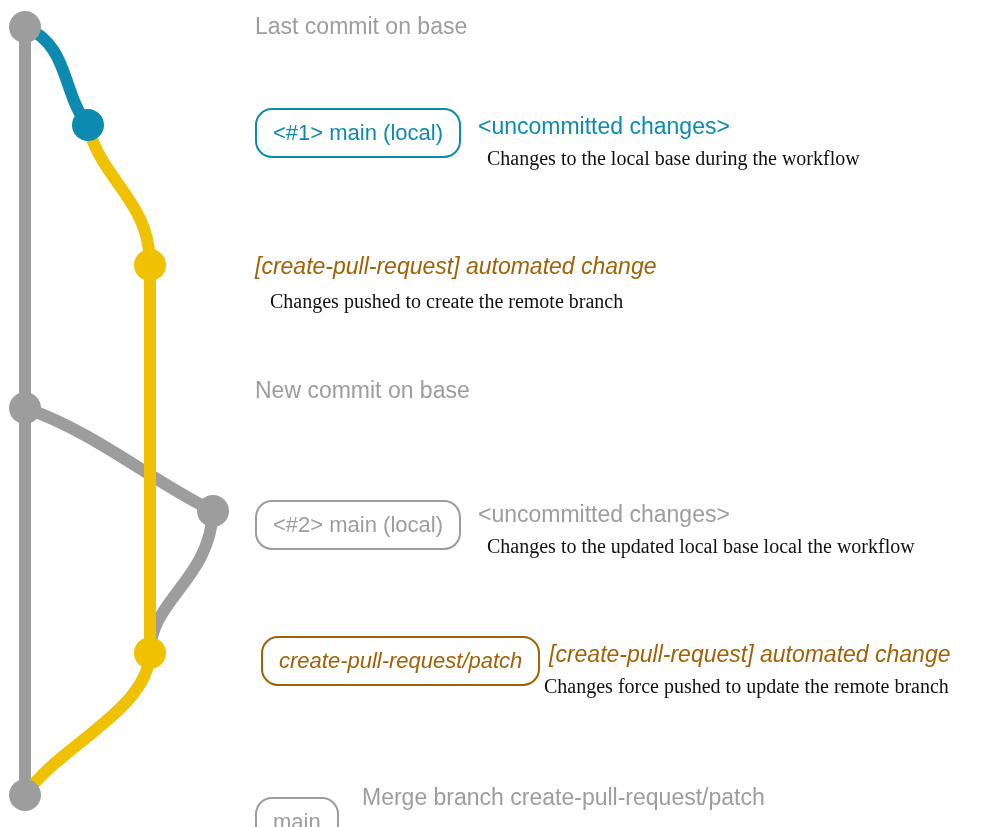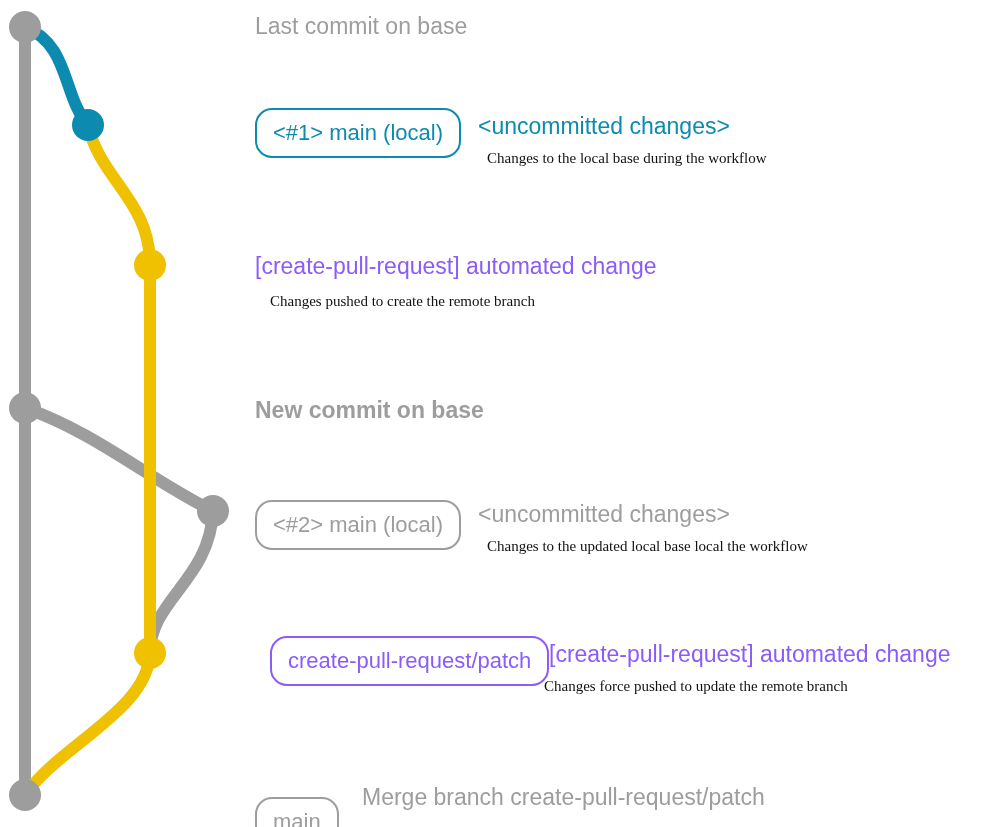--- a/index.html
+++ b/index.html
@@ -64,29 +64,29 @@
     position: absolute;
     white-space: nowrap;
     font-family: "Liberation Sans", sans-serif;
     font-size: 23px;
     line-height: 30px;
   }
   .desc {
     position: absolute;
     white-space: nowrap;
     font-family: "Liberation Serif", serif;
-    font-size: 15px;
+    font-size: 20px;
     line-height: 26px;
     color: #111111;
   }
 
   
   .c-gray   { color: #9d9d9d; }
   .c-teal   { color: #0d8aaf; }
-  .c-yellow { color: #8b5cf6; }
+  .c-yellow { color: #a16207; font-style: italic; }
 </style>
 </head>
 <body>
 
 <div id="canvas">
 
   <svg id="graph" viewBox="0 0 981 827" width="981" height="827" xmlns="http://www.w3.org/2000/svg">
 
     <path d="M 25 27 L 25 795" fill="none" stroke="#9d9d9d" stroke-width="12" stroke-linecap="round"></path>
 
@@ -121,33 +121,33 @@
     <div class="subject c-teal" style="left:478px; top:111px;">&lt;uncommitted changes&gt;</div>
     <div class="desc" style="left:487px; top:145px;">Changes to the local base during the workflow</div>
   </div>
 
   <div class="row">
     <div class="headline c-yellow" style="left:255px; top:252px;">[create-pull-request] automated change</div>
     <div class="desc" style="left:270px; top:288px;font-family:Liberation Serif, serif;">Changes pushed to create the remote branch</div>
   </div>
 
   <div class="row">
-    <div class="headline c-gray" style="left:255px; top:396px;font-weight:bold;">New commit on base</div>
+    <div class="headline c-gray" style="left:255px; top:376px;">New commit on base</div>
   </div>
 
   <div class="row">
     <div class="pill c-gray" style="left:255px; top:500px;justify-content:flex-end;">
       <span class="pill-label">&lt;#2&gt; main (local)</span>
     </div>
     <div class="subject c-gray" style="left:478px; top:499px;">&lt;uncommitted changes&gt;</div>
     <div class="desc" style="left:487px; top:533px;">Changes to the updated local base local the workflow</div>
   </div>
 
   <div class="row">
-    <div class="pill c-yellow" style="left:270px; top:636px;justify-content:flex-end;">
+    <div class="pill c-yellow" style="left:261px; top:636px;justify-content:flex-end;">
       <span class="pill-label">create-pull-request/patch</span>
     </div>
     <div class="subject c-yellow" style="left:549px; top:639px;">[create-pull-request] automated change</div>
     <div class="desc" style="left:534px; top:673px;margin-left:10px;">Changes force pushed to update the remote branch</div>
   </div>
 
   <div class="row">
     <div class="pill c-gray" style="left:255px; top:779px;margin-top:18px;">
       <span class="pill-label">main</span>
     </div>

